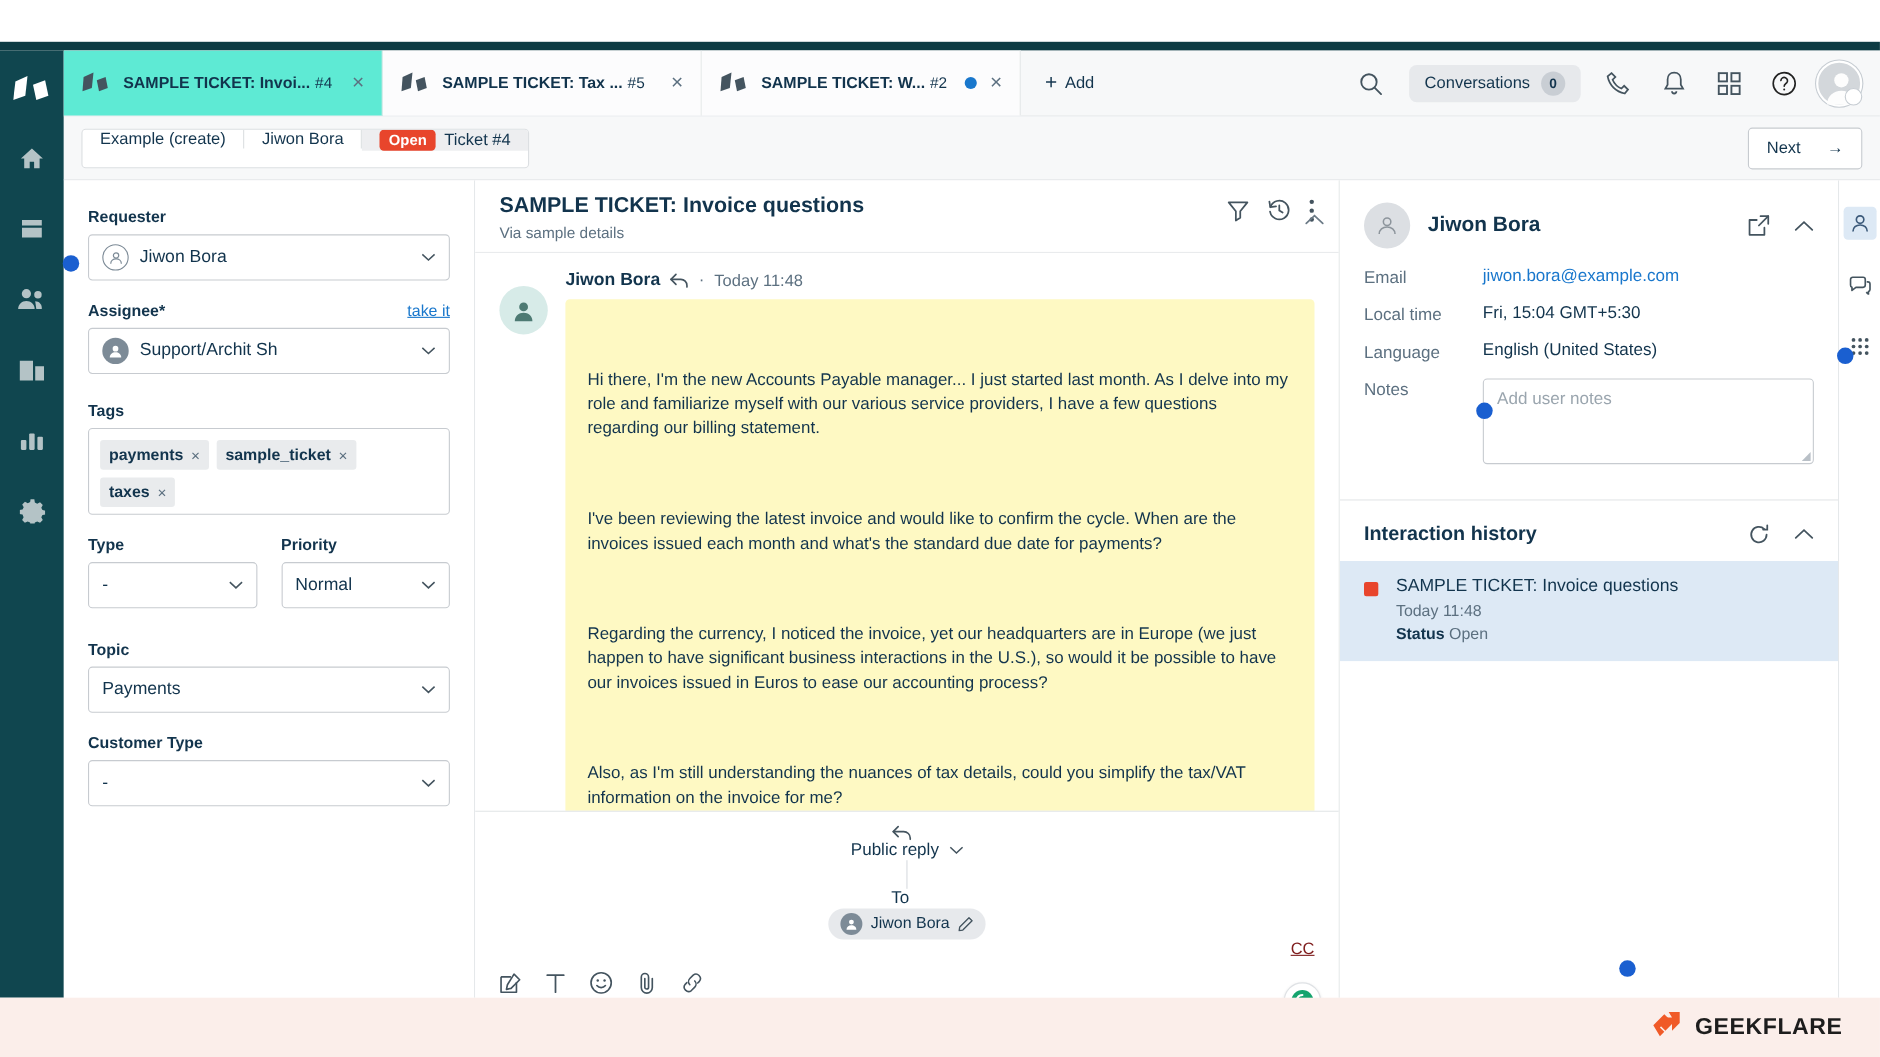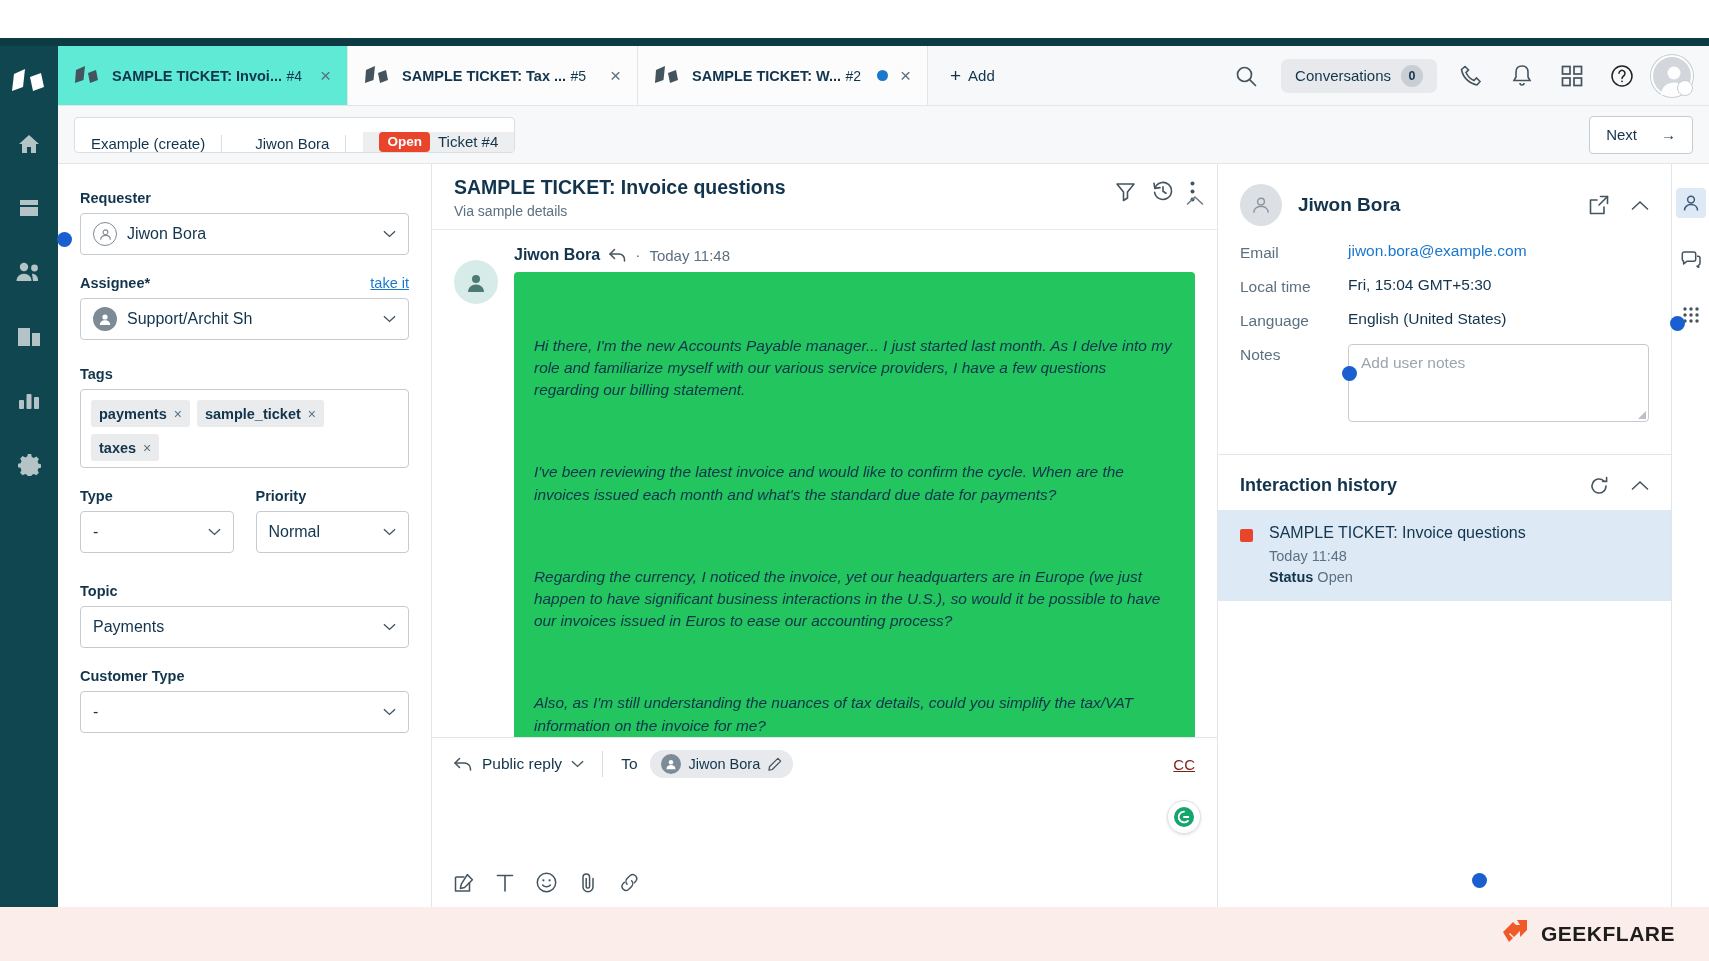--- a/index.html
+++ b/index.html
@@ -69,21 +69,21 @@
     border:2px solid #ffffff; box-shadow:0 0 0 1px #c6ccd2; }
   .avatar-top::after { content:""; position:absolute; right:-2px; bottom:-1px; width:14px; height:14px;
     border-radius:50%; background:#ffffff; border:1.5px solid #c6ccd2; }
 
   
   .crumbbar {
     position:absolute; top:106px; left:58px; width:1651px; height:58px;
     background:#f7f8f9; border-bottom:1px solid #e3e6e8; display:flex; align-items:center;
     padding:0 16px; gap:0;
   }
-  .crumbs { display:flex; align-items:flex-end; border:1px solid #dcdfe2; border-radius:4px; overflow:hidden; background:#fff; height:36px;gap:17px;}
+  .crumbs { display:flex; align-items:flex-start; border:1px solid #dcdfe2; border-radius:4px; overflow:hidden; background:#fff; height:36px;}
   .crumb { display:flex; align-items:center; padding:0 16px; font-size:15px; color:#12344d;
     border-right:1px solid #dcdfe2; cursor:pointer; white-space:nowrap; }
   .crumb:last-child { border-right:none; background:#edeef0; gap:8px; }
   .badge-open {
     background:#e8452c; color:#fff; font-size:13.5px; font-weight:bold; border-radius:4px;
     padding:3px 8px; line-height:1;
   }
   .crumb-spacer { flex:1; }
   .next-btn {
     display:flex; align-items:center; gap:24px; border:1px solid #c7cbd0; border-radius:4px;
@@ -141,29 +141,29 @@
   .msg-ava {
     width:44px; height:44px; border-radius:50%; background:#d7ebe8; flex:0 0 auto;
     display:flex; align-items:center; justify-content:center; margin-top:14px;
   }
   .msg-col { flex:1; min-width:0; }
   .msg-meta { display:flex; align-items:center; gap:9px; font-size:15.5px; margin-bottom:8px; }
   .msg-author { font-weight:bold; color:#12344d; font-size:16px; }
   .msg-dot { color:#5c7080; }
   .msg-time { color:#5c7080; font-size:15px; }
   .bubble {
-    background:#22c55e; border-radius:4px; padding:18px 20px;
-    font-size:15.4px; line-height:1.45; color:#12344d; white-space:pre-wrap;font-style:italic;
+    background:#fef9c3; border-radius:4px; padding:18px 20px;
+    font-size:15.4px; line-height:1.45; color:#12344d; white-space:pre-wrap;
   }
   .bubble p { margin-bottom:15px; }
   .bubble p:last-child { margin-bottom:0; }
 
   
   .reply { border-top:1px solid #e3e6e8; height:170px; display:flex; flex-direction:column; position:relative;}
-  .reply-top { display:flex; align-items:center; padding:12px 22px; gap:0; }
+  .reply-top { display:flex; align-items:center; padding:12px 22px; gap:0;flex-direction:column; }
   .reply-mode { display:flex; align-items:center; gap:9px; cursor:pointer; font-size:15.5px; color:#12344d; }
   .reply-divider { width:1px; height:26px; background:#d7dbdf; margin:0 18px; }
   .reply-to-lbl { font-size:15.5px; color:#12344d; margin-right:12px; }
   .reply-chip {
     background:#e7e9ec; border-radius:14px; height:28px; display:flex; align-items:center;
     gap:8px; padding:0 11px; font-size:14.5px; color:#12344d; cursor:pointer;
   }
   .reply-chip .ava-sm { width:20px; height:20px; }
   .cc { margin-left:auto; font-size:15px; color:#7f1d1d; text-decoration:underline; cursor:pointer; }
   .reply-area { flex:1; position:relative; }

